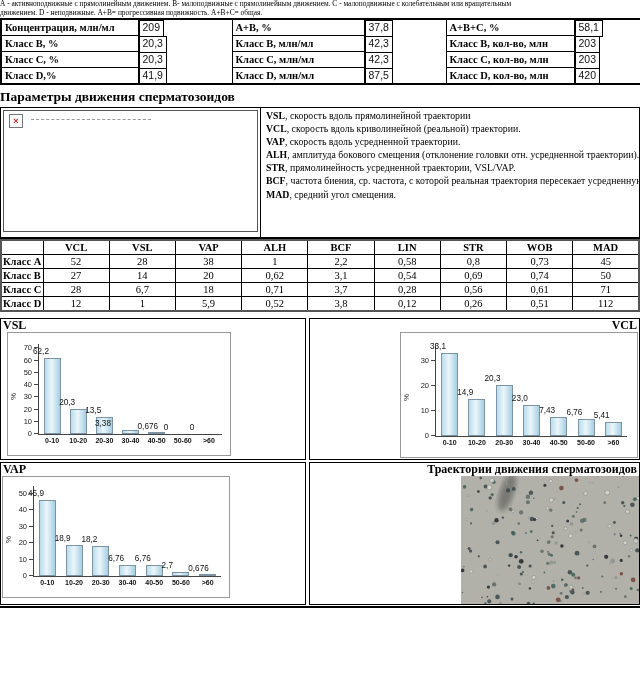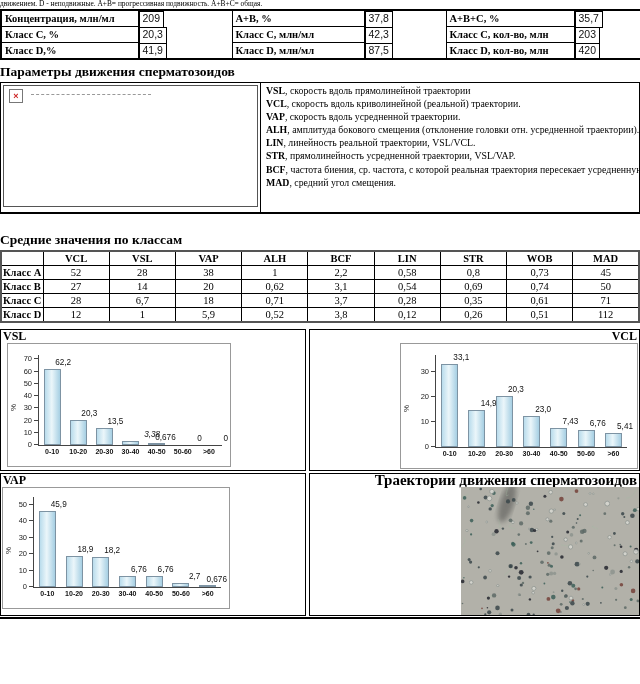--- a/index.html
+++ b/index.html
@@ -35,62 +35,71 @@
   .grid{margin-top:6px;width:640px;}
   .grid-row{display:flex;gap:3px;}
   .grid-row + .grid-row{margin-top:2px;}
   .cell{border:1px solid #000;background:#fff;box-sizing:border-box;overflow:hidden;}
   .cell.c-left{width:306px;}
   .cell.c-right{flex:1;}
   .cell.r1{height:142px;}
   .cell.r2{height:143px;}
   .chart-title{font-size:12px;font-weight:bold;line-height:13px;padding:0 2px;}
   .chart-title.right{text-align:right;}
-  .traj-title{font-size:15px;}
+  .traj-title{font-size:12px;}
   .chart-box{position:relative;border:1px solid #999;background:#fff;box-sizing:border-box;}
   #chart0{width:224px;height:124px;margin-left:6px;}
   #chart1{width:238px;height:126px;margin-left:auto;margin-right:1px;}
   #chart2{width:228px;height:122px;margin-left:1px;}
   .plot{position:absolute;border-left:1px solid #444;border-bottom:1px solid #444;}
   .bar{position:absolute;bottom:0;width:17px;box-sizing:border-box;border:1px solid #7d93a3;
        background:linear-gradient(90deg,#b9dcec 0%,#ebf6fa 45%,#a6cfe3 100%);}
-  .val{position:absolute;font:8.2px "Liberation Sans", sans-serif;text-align:right;color:#111;}
+  .val{position:absolute;font:8.2px "Liberation Sans", sans-serif;text-align:left;color:#111;}
   .xlab{position:absolute;font:bold 7px "Liberation Sans", sans-serif;text-align:center;color:#111;}
   .ytlab{position:absolute;font:7.5px "Liberation Sans", sans-serif;color:#222;text-align:right;width:18px;}
   .ytick{position:absolute;width:4px;border-top:1px solid #444;}
   .ylabel{position:absolute;font:8px "Liberation Sans", sans-serif;transform:rotate(-90deg);color:#222;}
   #micro{display:block;margin-left:auto;margin-right:0;}
   .bottom-rule{border-top:2px solid #000;margin-top:1px;width:640px;}
 </style>
 </head>
 <body>
 
 <div class="page">
 
   <div class="intro">
+    <div>А - активноподвижные с прямолинейным движением. В- малоподвижные с прямолинейным движением. С - малоподвижные с колебательным или вращательным</div>
     <div>движением. D - неподвижные. А+В= прогрессивная подвижность. А+В+С= общая.</div>
   </div>
 
   <table class="t1">
     <colgroup>
       <col style="width:137px">
         <col style="width:94px">
         <col style="width:132px">
       <col style="width:82px">
         <col style="width:128px">
         <col style="width:67px">
     </colgroup>
     <tbody id="t1body">
         <tr>
           <td class="lbl">Концентрация, млн/мл</td>
           <td class="val">209</td>
           <td class="lbl">А+В, %</td>
           <td class="val">37,8</td>
           <td class="lbl">А+В+С, %</td>
-          <td class="val">35,7</td>
+          <td class="val">58,1</td>
+        </tr>
+        <tr>
+          <td class="lbl">Класс В, %</td>
+          <td class="val">20,3</td>
+          <td class="lbl">Класс В, млн/мл</td>
+          <td class="val">42,3</td>
+          <td class="lbl">Класс В, кол-во, млн</td>
+          <td class="val">203</td>
         </tr>
         <tr>
           <td class="lbl">Класс С, %</td>
           <td class="val">20,3</td>
           <td class="lbl">Класс С, млн/мл</td>
           <td class="val">42,3</td>
           <td class="lbl">Класс С, кол-во, млн</td>
           <td class="val">203</td>
         </tr>
         <tr>
@@ -111,28 +120,26 @@
       <div class="inner-box">
         <span class="bx">×</span>
         <span class="dash"></span>
       </div>
     </div>
     <div class="params-right" id="paramsList">
         <div class="pline"><b>VSL</b><span>, скорость вдоль прямолинейной траектории</span></div>
         <div class="pline"><b>VCL</b><span>, скорость вдоль криволинейной (реальной) траектории.</span></div>
         <div class="pline"><b>VAP</b><span>, скорость вдоль усредненной траектории.</span></div>
         <div class="pline"><b>ALH</b><span>, амплитуда бокового смещения (отклонение головки отн. усредненной траектории).</span></div>
-        <div class="pline"><b>LIN</b><span>, линейность реальной траектории, VSL/VCL.</span></div>
         <div class="pline"><b>STR</b><span>, прямолинейность усредненной траектории, VSL/VAP.</span></div>
         <div class="pline"><b>BCF</b><span>, частота биения, ср. частота, с которой реальная траектория пересекает усредненную.</span></div>
         <div class="pline"><b>MAD</b><span>, средний угол смещения.</span></div>
       </div>
   </div>
 
-  <div class="section-title mt">Средние значения по классам</div>
 
   <table class="t2">
     <colgroup>
         <col style="width:42px">
       </colgroup>
     <thead id="t2head">
         <tr>
           <th></th>
           <th>VCL</th>
           <th>VSL</th>
@@ -171,21 +178,21 @@
           <td>50</td>
         </tr>
         <tr>
           <td class="rowlbl">Класс C</td>
           <td>28</td>
           <td>6,7</td>
           <td>18</td>
           <td>0,71</td>
           <td>3,7</td>
           <td>0,28</td>
-          <td>0,35</td>
+          <td>0,56</td>
           <td>0,61</td>
           <td>71</td>
         </tr>
         <tr>
           <td class="rowlbl">Класс D</td>
           <td>12</td>
           <td>1</td>
           <td>5,9</td>
           <td>0,52</td>
           <td>3,8</td>
@@ -222,21 +229,21 @@
               <div class="bar" style="left: 4.57143px; width: 17px; height: 76px;"></div>
               <div class="val" style="left: -6px; width: 38.1429px; bottom: 78px;">62,2</div>
               <div class="xlab" style="left: 0px; width: 26.1429px; top: 93px;">0-10</div>
               <div class="bar" style="left: 30.7143px; width: 17px; height: 25px;"></div>
               <div class="val" style="left: 20.1429px; width: 38.1429px; bottom: 27px;">20,3</div>
               <div class="xlab" style="left: 26.1429px; width: 26.1429px; top: 93px;">10-20</div>
               <div class="bar" style="left: 56.8571px; width: 17px; height: 17px;"></div>
               <div class="val" style="left: 46.2857px; width: 38.1429px; bottom: 19px;">13,5</div>
               <div class="xlab" style="left: 52.2857px; width: 26.1429px; top: 93px;">20-30</div>
               <div class="bar" style="left: 83px; width: 17px; height: 4px;"></div>
-              <div class="val" style="left: 83px; width: 38.1429px; bottom: 6px; font-style: italic;">3,38</div>
+              <div class="val" style="left: 56px; width: 38.1429px; bottom: 6px;">3,38</div>
               <div class="xlab" style="left: 78.4286px; width: 26.1429px; top: 93px;">30-40</div>
               <div class="bar" style="left: 109.143px; width: 17px; height: 1px;"></div>
               <div class="val" style="left: 98.5714px; width: 38.1429px; bottom: 3px;">0,676</div>
               <div class="xlab" style="left: 104.571px; width: 26.1429px; top: 93px;">40-50</div>
               <div class="val" style="left: 124.714px; width: 38.1429px; bottom: 2px;">0</div>
               <div class="xlab" style="left: 130.714px; width: 26.1429px; top: 93px;">50-60</div>
               <div class="val" style="left: 150.857px; width: 38.1429px; bottom: 2px;">0</div>
               <div class="xlab" style="left: 156.857px; width: 26.1429px; top: 93px;">&gt;60</div>
             </div>
             <div class="ylabel" style="left: 2px; top: 48%;">%</div>

